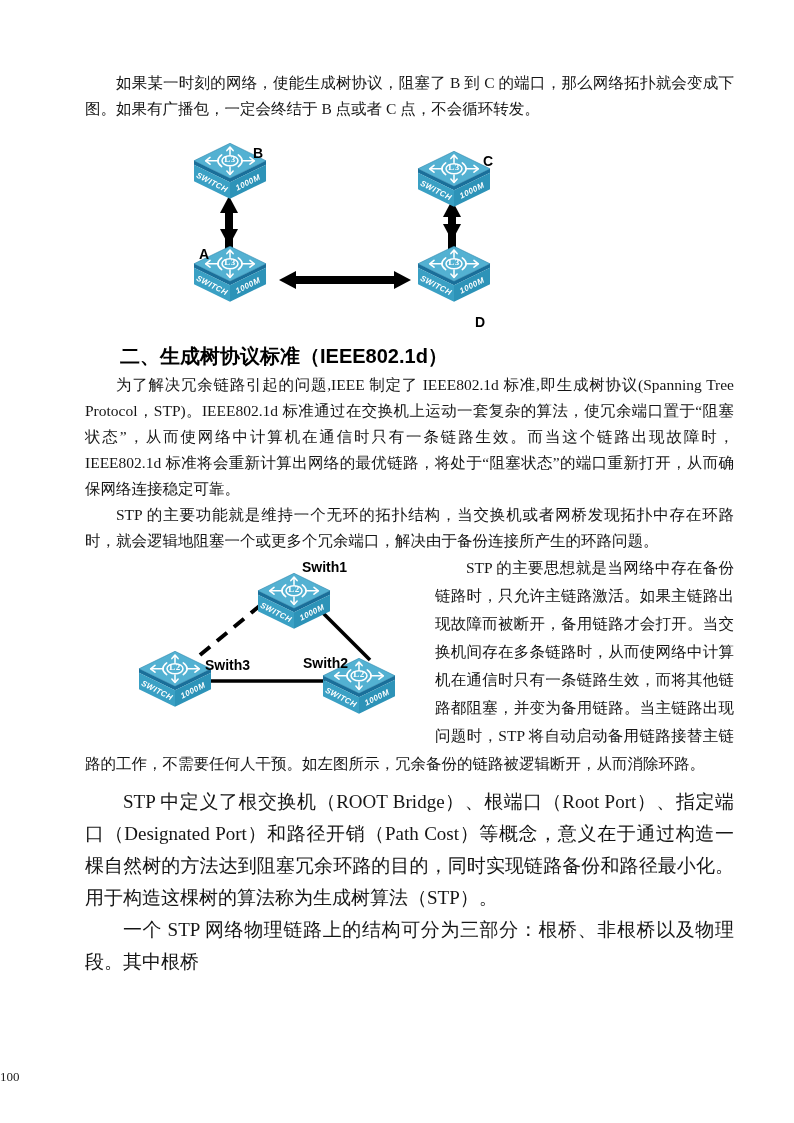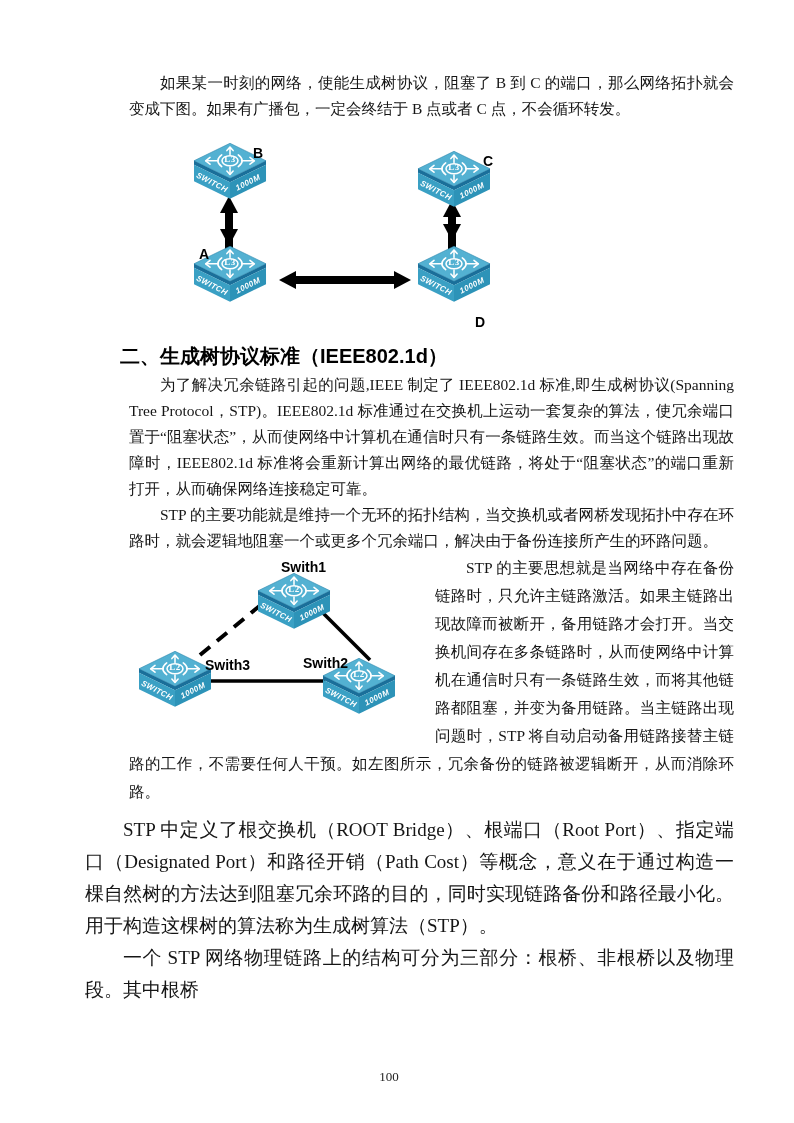--- a/index.html
+++ b/index.html
@@ -3,21 +3,21 @@
 <meta charset="utf-8">
 <style>
   * { margin:0; padding:0; box-sizing:border-box; }
   html,body { background:#e8e8e8; }
   .page {
     position:relative; width:794px; height:1123px; margin:0 auto;
     background:#ffffff; color:#151515; overflow:hidden;
     font-family:"Liberation Serif","DejaVu Serif",serif;
   }
   .content { position:absolute; left:85px; top:70px; width:649px; }
-  p.body { font-size:15.5px; line-height:26px; text-align:justify; text-indent:2em;margin-left:44px; }
+  p.body { font-size:15.5px; line-height:26px; text-align:justify; text-indent:2em; }
   p.body.lh28 { line-height:28px; }
   p.wide { font-size:19px; line-height:32px; text-align:justify; text-indent:2em; }
   h2.sec {
     font-family:"Liberation Sans","DejaVu Sans",sans-serif;
     font-size:20px; font-weight:bold; line-height:26px; text-indent:1.75em;
     margin:0 0 3px 0; color:#000;
   }
   
   .diagram1 { position:relative; width:649px; height:205px; margin:14px 0 2px 0; }
   .diagram2 { position:relative; float:left; width:340px; height:168px; margin:3px 10px 0 0; }
@@ -37,21 +37,21 @@
   }
   .brand { left:1px; top:36px; transform:rotate(27deg); }
   .speed { left:37px; top:36px; transform:rotate(-27deg); }
   .nlabel {
     position:absolute; z-index:3;
     font-family:"Liberation Sans","DejaVu Sans",sans-serif;
     font-weight:bold; font-size:14px; color:#000; white-space:nowrap;
   }
   .clearfix::after { content:""; display:block; clear:both; }
   .pagenum {
-    position:absolute; left:0; right:16px; bottom:38px; text-align:center;
+    position:absolute; left:0; right:16px; bottom:38px; text-align:left;
     font-size:13px; color:#222; font-family:"Liberation Serif","DejaVu Serif",serif;
   }
 </style>
 </head>
 <body>
 
 <svg width="0" height="0" style="position:absolute" aria-hidden="true">
   <defs>
     <g id="sw-shape">
       <polygon points="38,1 75,19 38,37 1,19" fill="#53b1d2" stroke="#2b86ad" stroke-width="0.6"></polygon>
@@ -155,21 +155,21 @@
         </svg>
 
         <div class="switch" style="left:172px;top:15px">
           <svg viewBox="0 0 76 59">
               <use href="#sw-shape"></use>
             </svg>
           <span class="chip">L2</span>
           <span class="brand">SWITCH</span>
           <span class="speed">1000M</span>
         </div>
-        <span class="nlabel" style="left:196px;top:2px">Swith1</span>
+        <span class="nlabel" style="left:217px;top:2px">Swith1</span>
 
         <div class="switch" style="left:53px;top:93px">
           <svg viewBox="0 0 76 59">
               <use href="#sw-shape"></use>
             </svg>
           <span class="chip">L2</span>
           <span class="brand">SWITCH</span>
           <span class="speed">1000M</span>
         </div>
         <span class="nlabel" style="left:120px;top:100px">Swith3</span>

